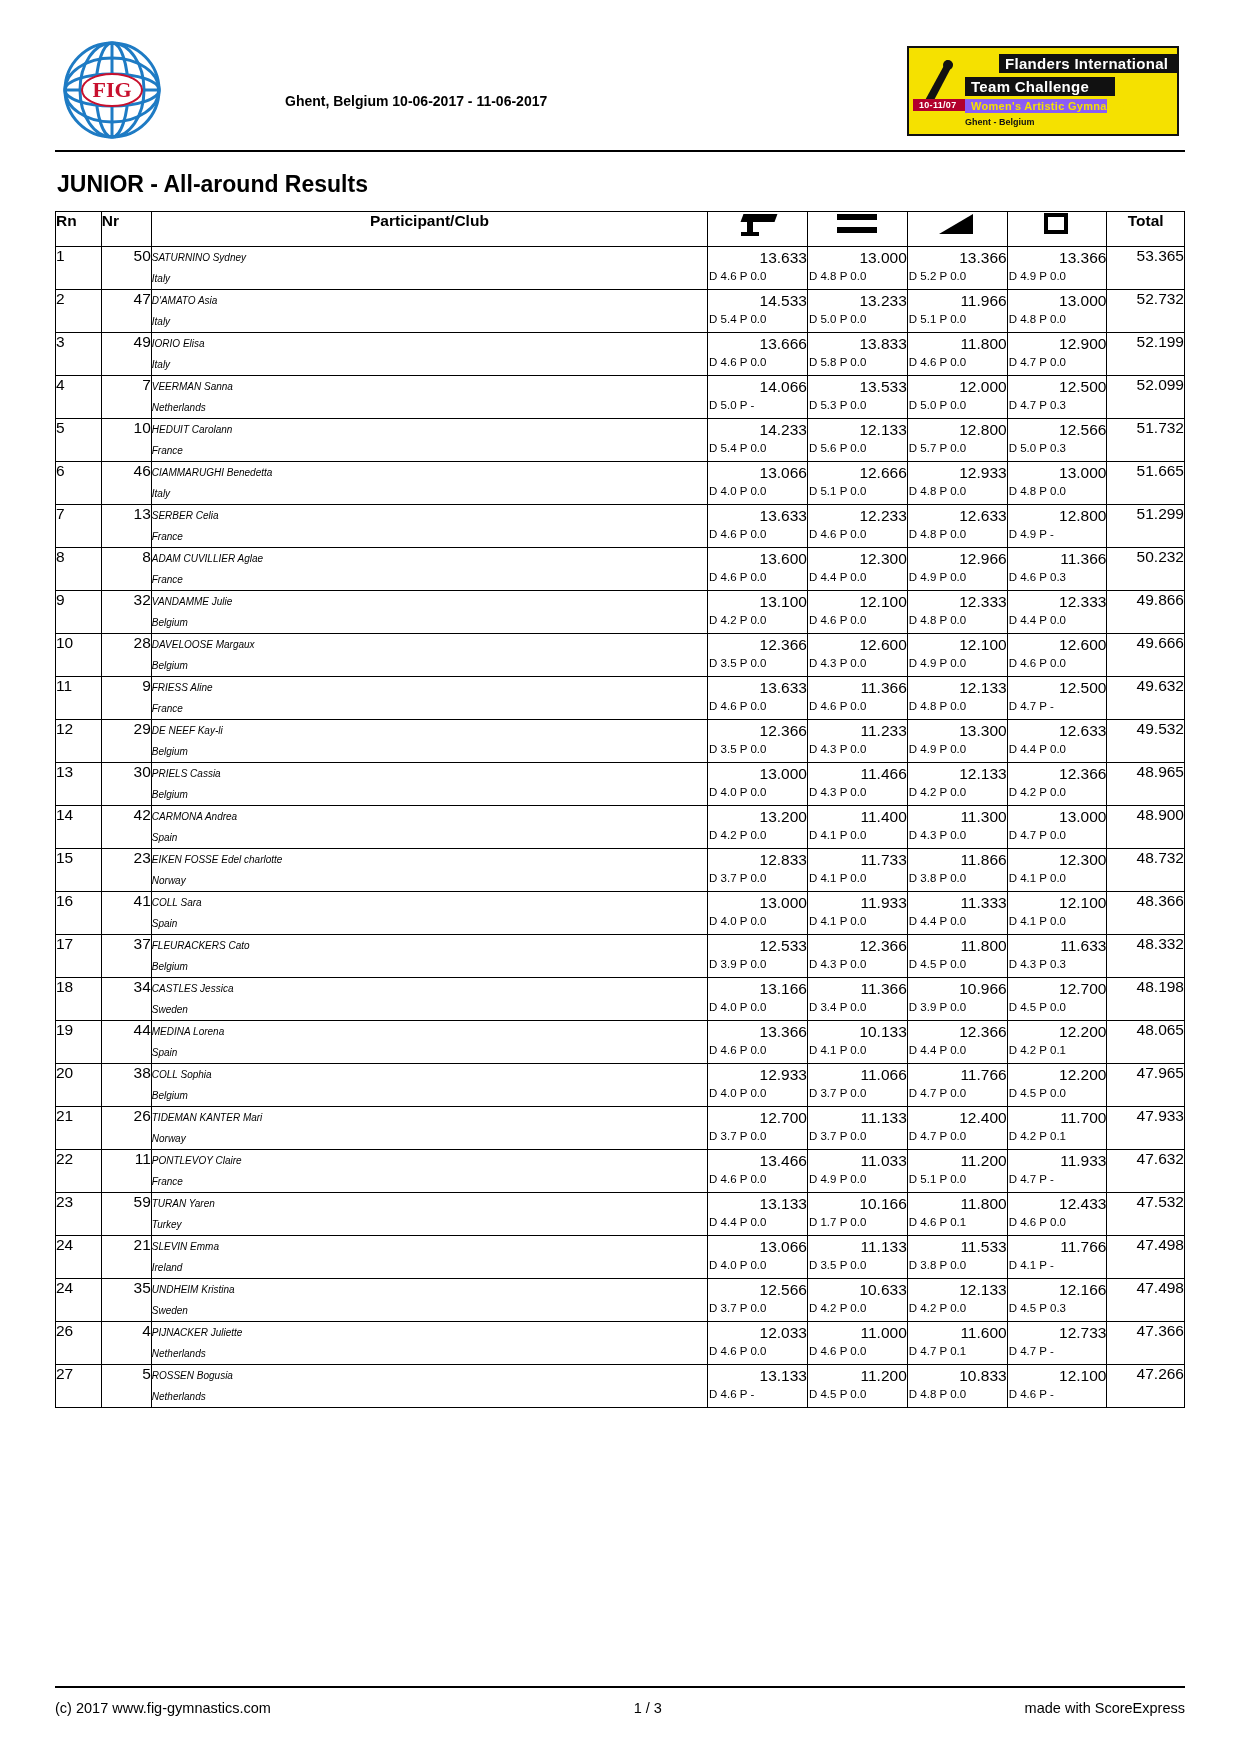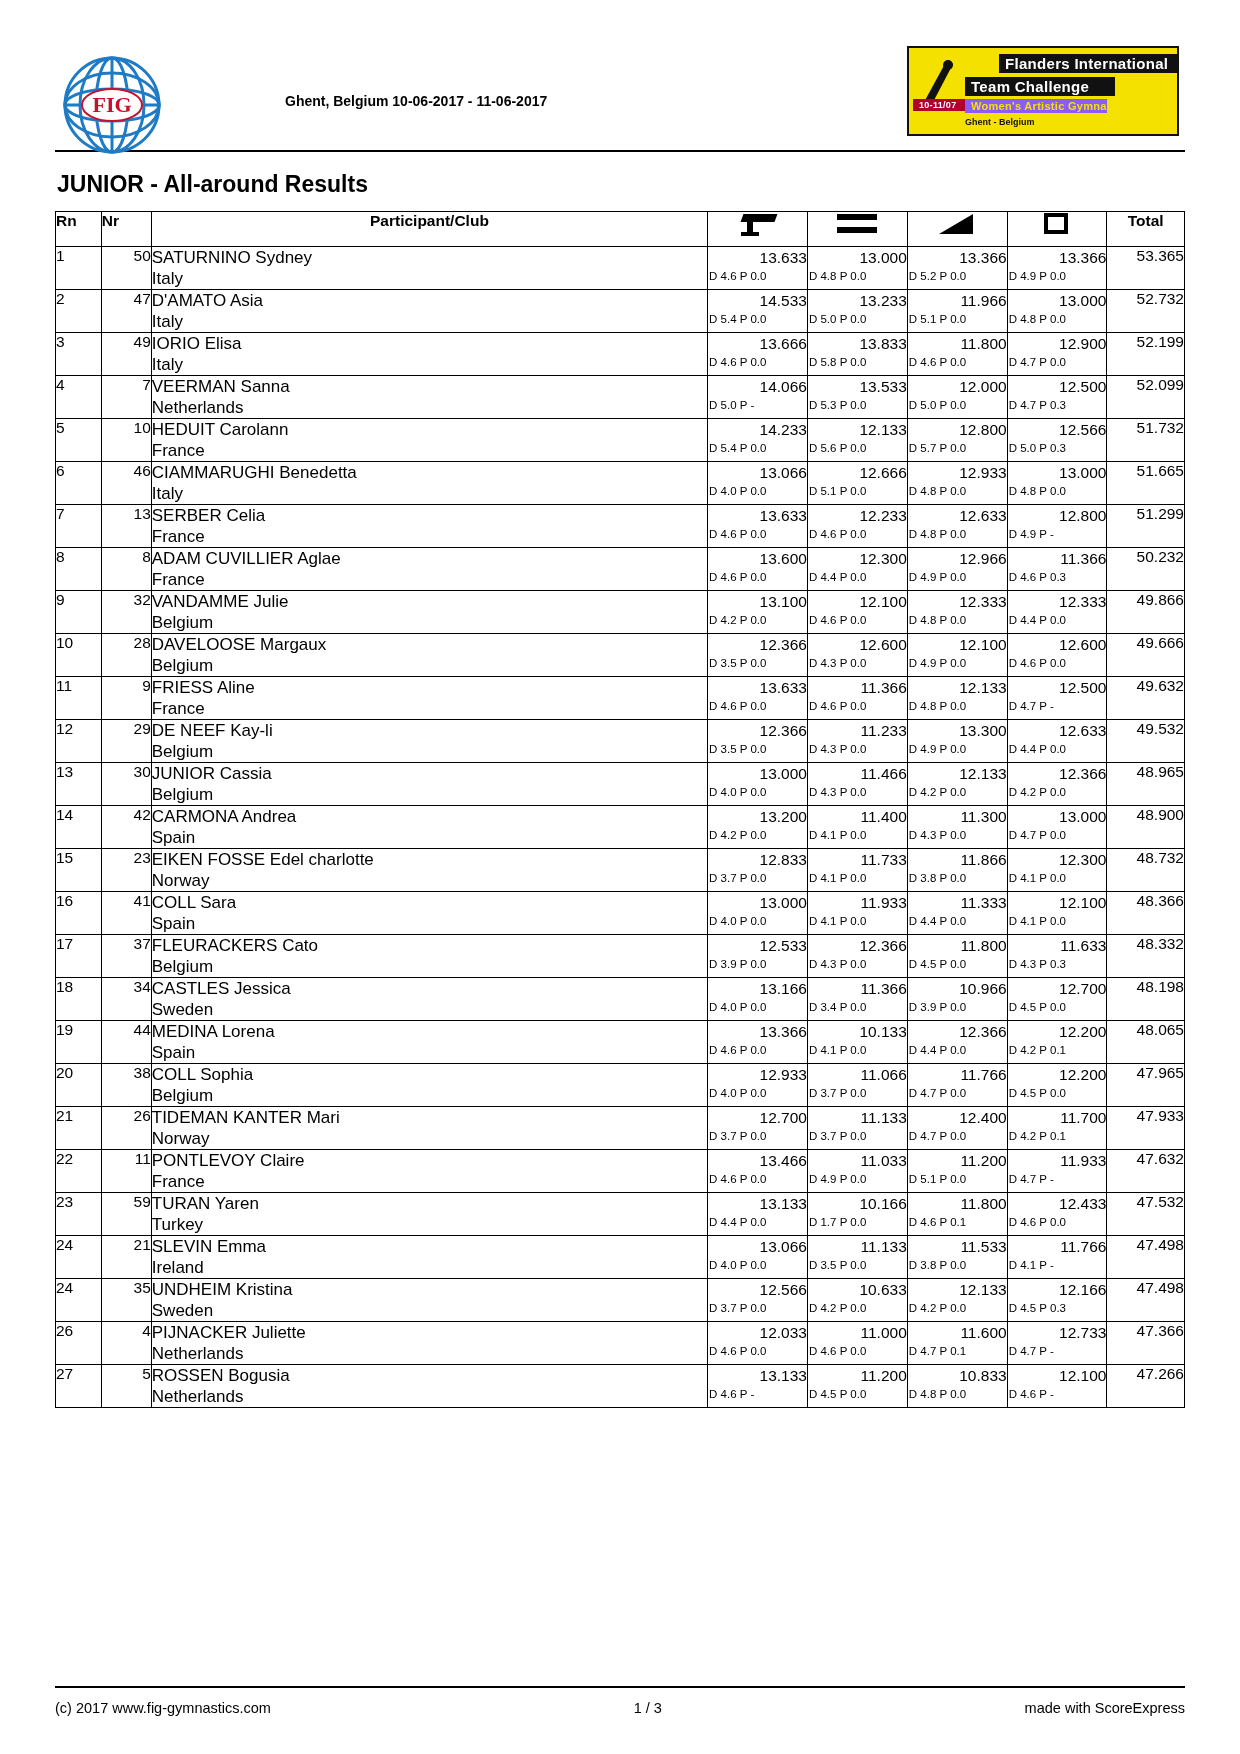--- a/index.html
+++ b/index.html
@@ -24,21 +24,21 @@
   }
 
   
   .header {
     position: relative;
     height: 118px;
   }
   .fig-logo {
     position: absolute;
     left: 5px;
-    top: 23px;
+    top: 8px;
     width: 104px;
     height: 104px;
   }
   .title-block {
     position: absolute;
     left: 230px;
     top: 52px;
   }
   .doc-title {
     font-size: 27px;
@@ -164,23 +164,24 @@
   }
 
   
   td.rn, td.nr {
     font-size: 15.5px;
     text-align: right;
     padding: 5px 6px 0 0;
   }
   td.rn { text-align: left; padding-left: 7px; }
   td.part {
-    font-size: 17px;
+    font-size: 10px;
     padding: 5px 0 3px 13px;
     line-height: 21px;
+    font-style: italic;
   }
   td.part .club { display: block; }
   td.score {
     font-size: 15.5px;
     text-align: right;
     padding: 5px 6px 0 0;
     line-height: 21px;
   }
   td.score .dp {
     display: block;
@@ -400,21 +401,21 @@
           <td class="part"><span>DE NEEF Kay-li</span><span class="club">Belgium</span></td>
           <td class="score"><span>12.366</span><span class="dp">D  3.5 P 0.0</span></td>
           <td class="score"><span>11.233</span><span class="dp">D  4.3 P 0.0</span></td>
           <td class="score"><span>13.300</span><span class="dp">D  4.9 P 0.0</span></td>
           <td class="score"><span>12.633</span><span class="dp">D  4.4 P 0.0</span></td>
           <td class="total">49.532</td>
         </tr>
         <tr>
           <td class="rn">13</td>
           <td class="nr">30</td>
-          <td class="part"><span>JUNIOR Cassia</span><span class="club">Belgium</span></td>
+          <td class="part"><span>PRIELS Cassia</span><span class="club">Belgium</span></td>
           <td class="score"><span>13.000</span><span class="dp">D  4.0 P 0.0</span></td>
           <td class="score"><span>11.466</span><span class="dp">D  4.3 P 0.0</span></td>
           <td class="score"><span>12.133</span><span class="dp">D  4.2 P 0.0</span></td>
           <td class="score"><span>12.366</span><span class="dp">D  4.2 P 0.0</span></td>
           <td class="total">48.965</td>
         </tr>
         <tr>
           <td class="rn">14</td>
           <td class="nr">42</td>
           <td class="part"><span>CARMONA Andrea</span><span class="club">Spain</span></td>

